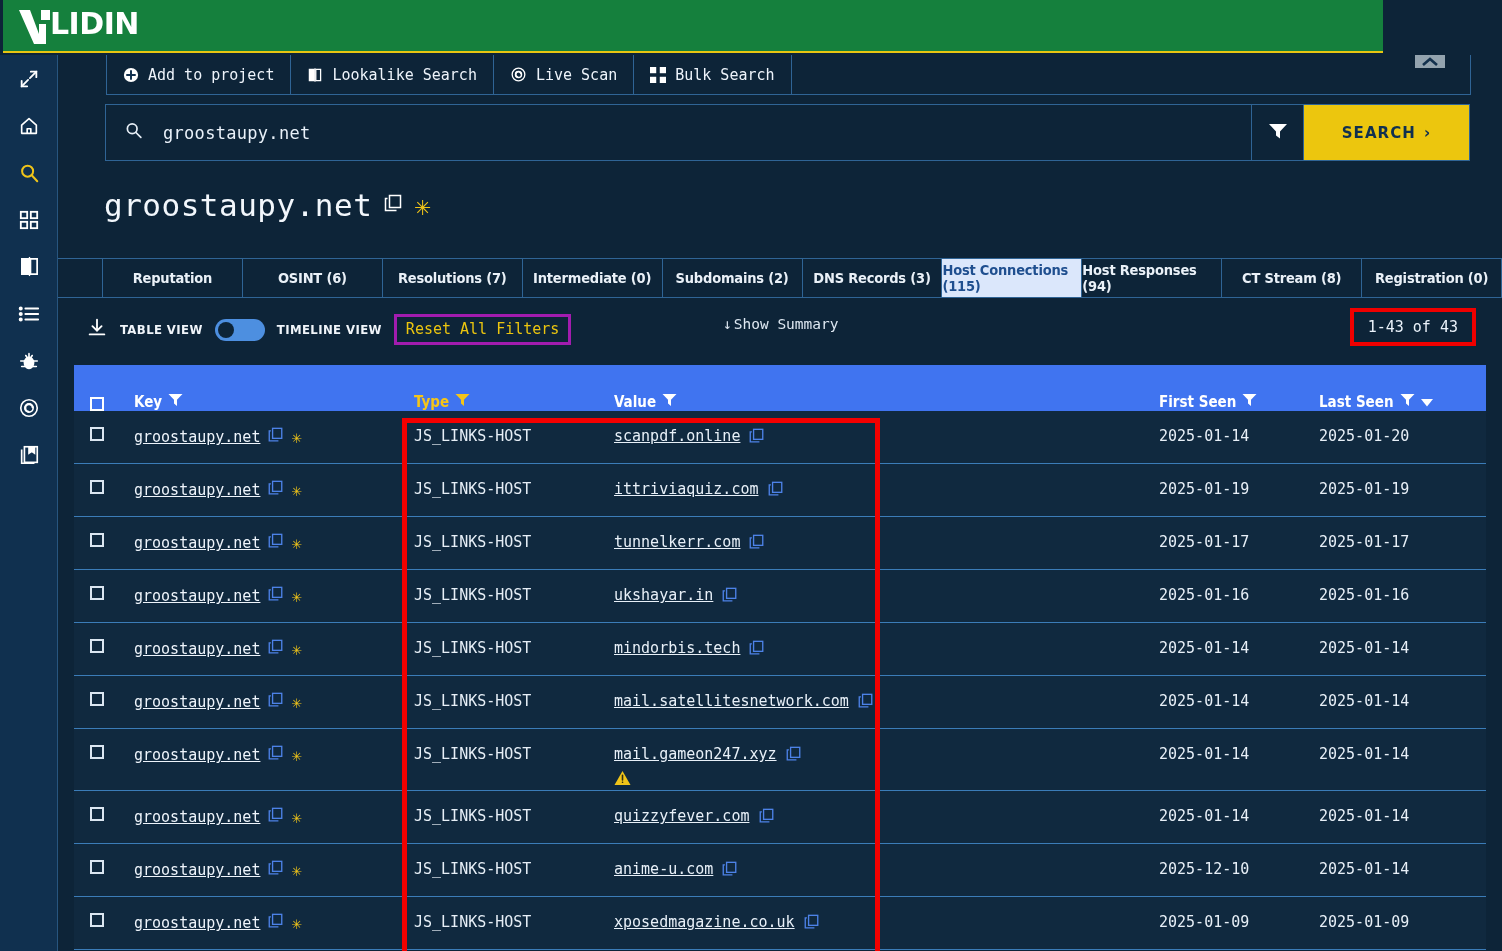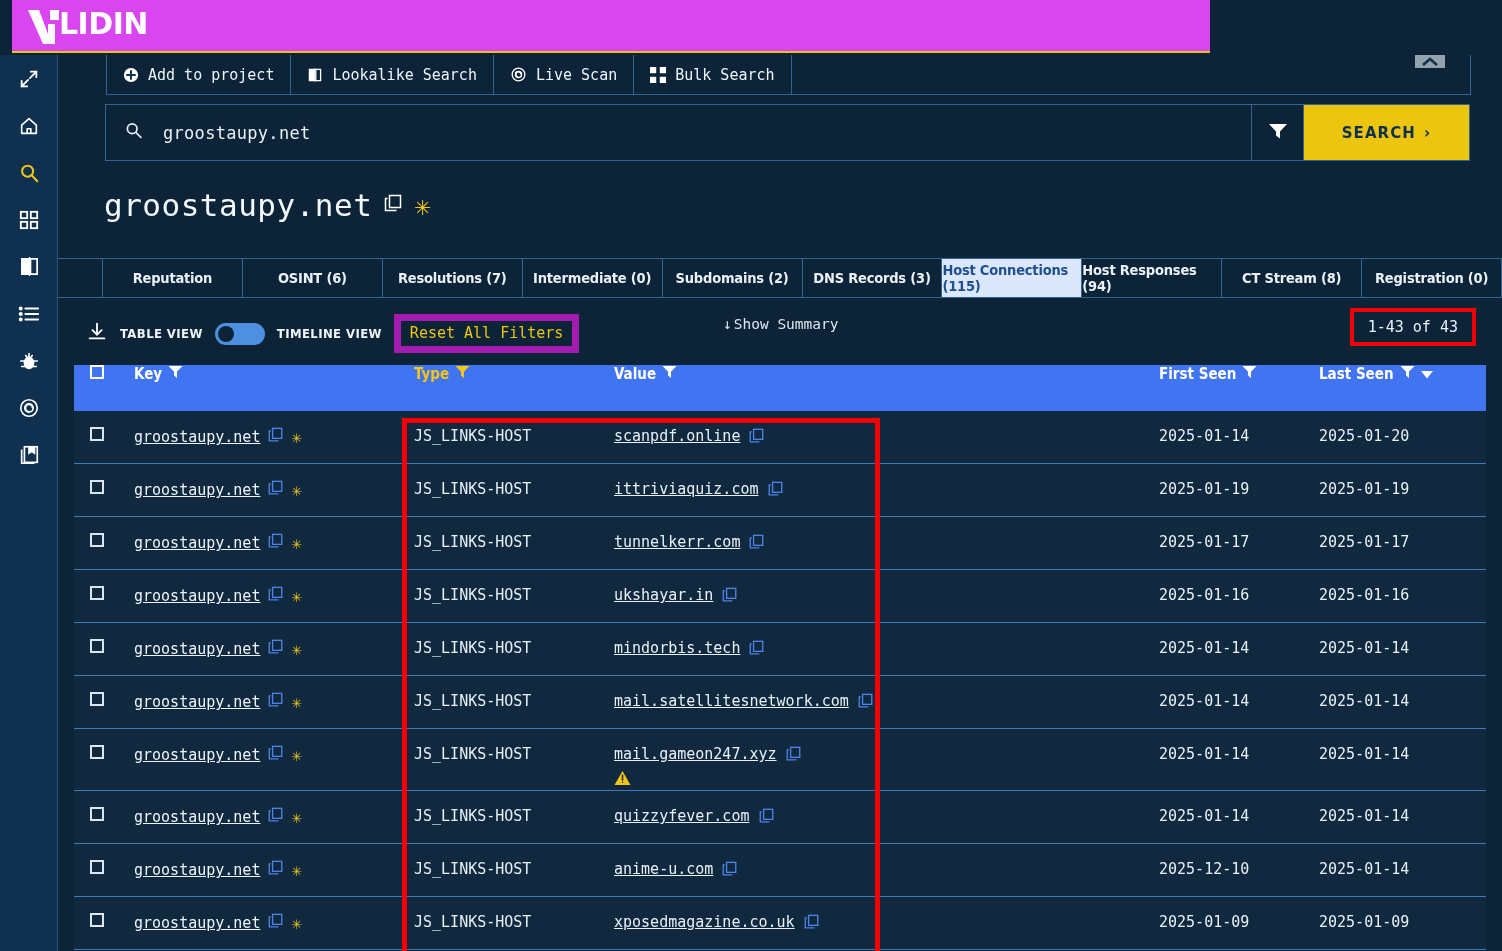--- a/index.html
+++ b/index.html
@@ -6,22 +6,22 @@
   html, body {
     width: 1502px; height: 951px;
     background: #0d2438;
     font-family: "DejaVu Sans Mono", monospace;
     overflow: hidden;
   }
   .app { position: relative; width: 1502px; height: 951px; }
 
   
   .topbar {
-    position: absolute; left: 12px; top: 0; width: 1198px; height: 53px;
-    background: #d946ef;
+    position: absolute; left: 3px; top: 0; width: 1380px; height: 53px;
+    background: #15803d;
     border-bottom: 2px solid #e8c511;
   }
   .logo {
     position: absolute; left: 16px; top: 6px;
     color: #ffffff; font-size: 30px; font-weight: 700;
     letter-spacing: -0.5px;
     font-family: "DejaVu Sans", sans-serif;
   }
   .logo .wedge {
     display: inline-block; position: relative; width: 31px; vertical-align: -1px;
@@ -130,38 +130,38 @@
   }
   .toggle {
     width: 50px; height: 22px; border-radius: 11px; background: #4d8fe0;
     position: relative; cursor: pointer;
   }
   .toggle .knob {
     position: absolute; left: 3px; top: 3px; width: 16px; height: 16px;
     border-radius: 50%; background: #0d2438;
   }
   .reset-btn {
-    border: 7px solid #a21caf; color: #ebc50f; font-size: 15px;
+    border: 3px solid #a21caf; color: #ebc50f; font-size: 15px;
     padding: 3px 9px 4px; cursor: pointer;
   }
   .show-summary {
     position: absolute; left: 665px; top: 18px;
     color: #dee8f2; font-size: 14.5px; cursor: pointer;
     display: flex; align-items: center; gap: 2px;
   }
   .count-box {
     position: absolute; right: 30px; top: 14px;
     color: #eaf2fa; font-size: 15px; padding: 6px 14px;
     outline: 4px solid #f00000;
   }
 
   
   .table { position: absolute; left: 16px; top: 310px; width: 1412px; }
   .thead {
-    height: 46px; background: #4074f0; display: flex; align-items: flex-start;
+    height: 46px; background: #4074f0; display: flex; align-items: flex-end;
     font-family: "DejaVu Sans Condensed", "Liberation Sans Narrow", "Liberation Sans", sans-serif;
   }
   .th {
     color: #ffffff; font-size: 15px; font-weight: 700;
     display: flex; align-items: center; gap: 6px; cursor: pointer;
   }
   .th.typecol { color: #f5c518; }
   .col-chk  { width: 60px; display: flex; align-items: center; padding-left: 16px; }
   .col-key  { width: 280px; }
   .col-type { width: 200px; }

